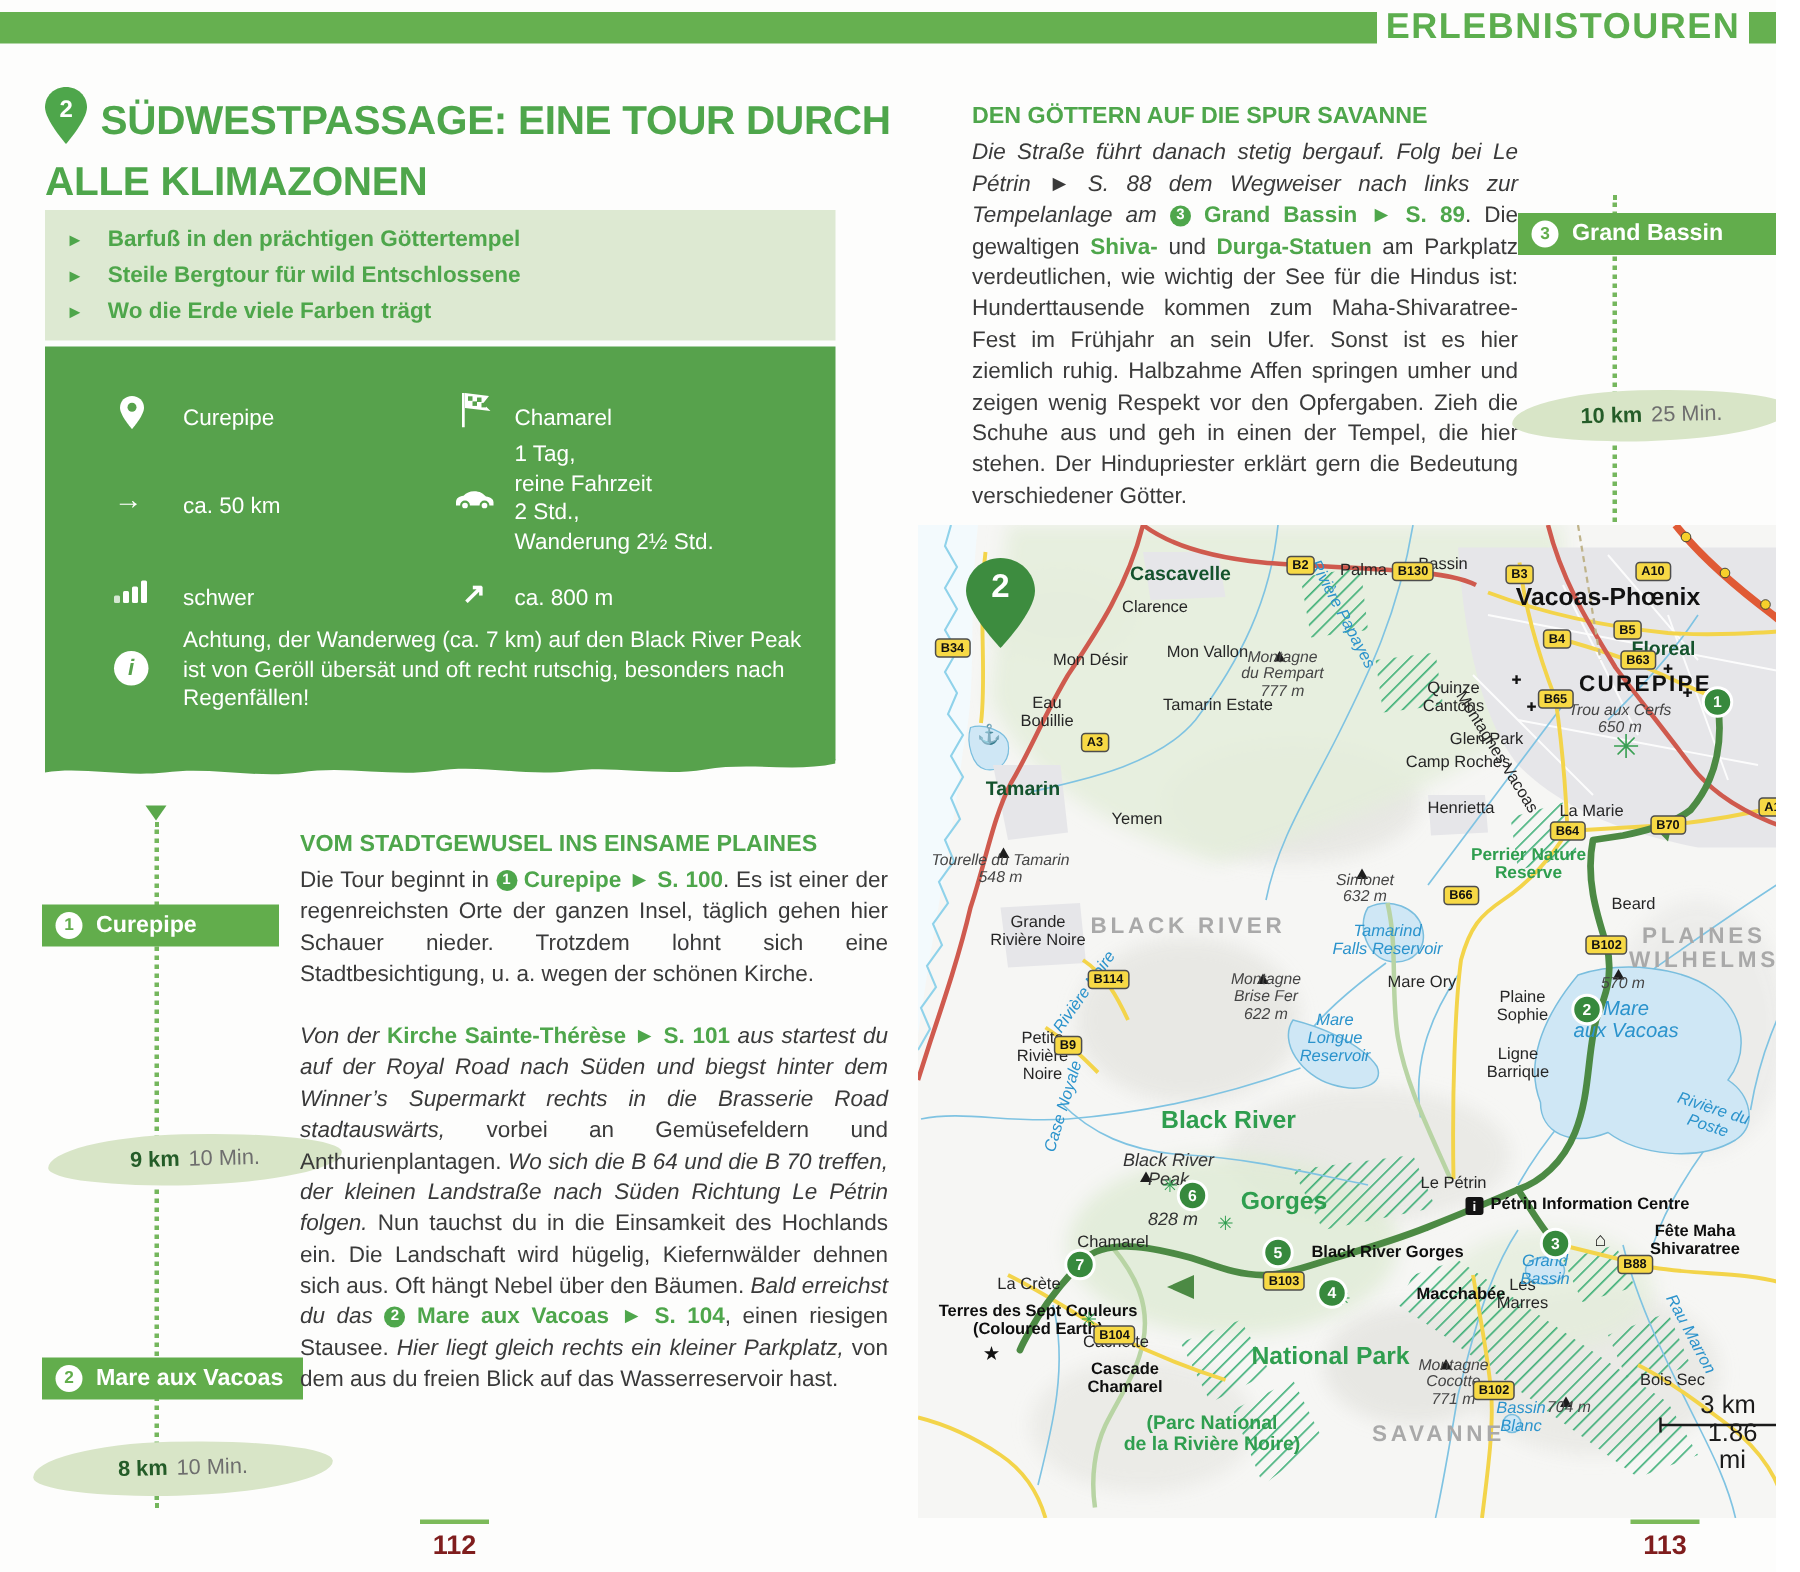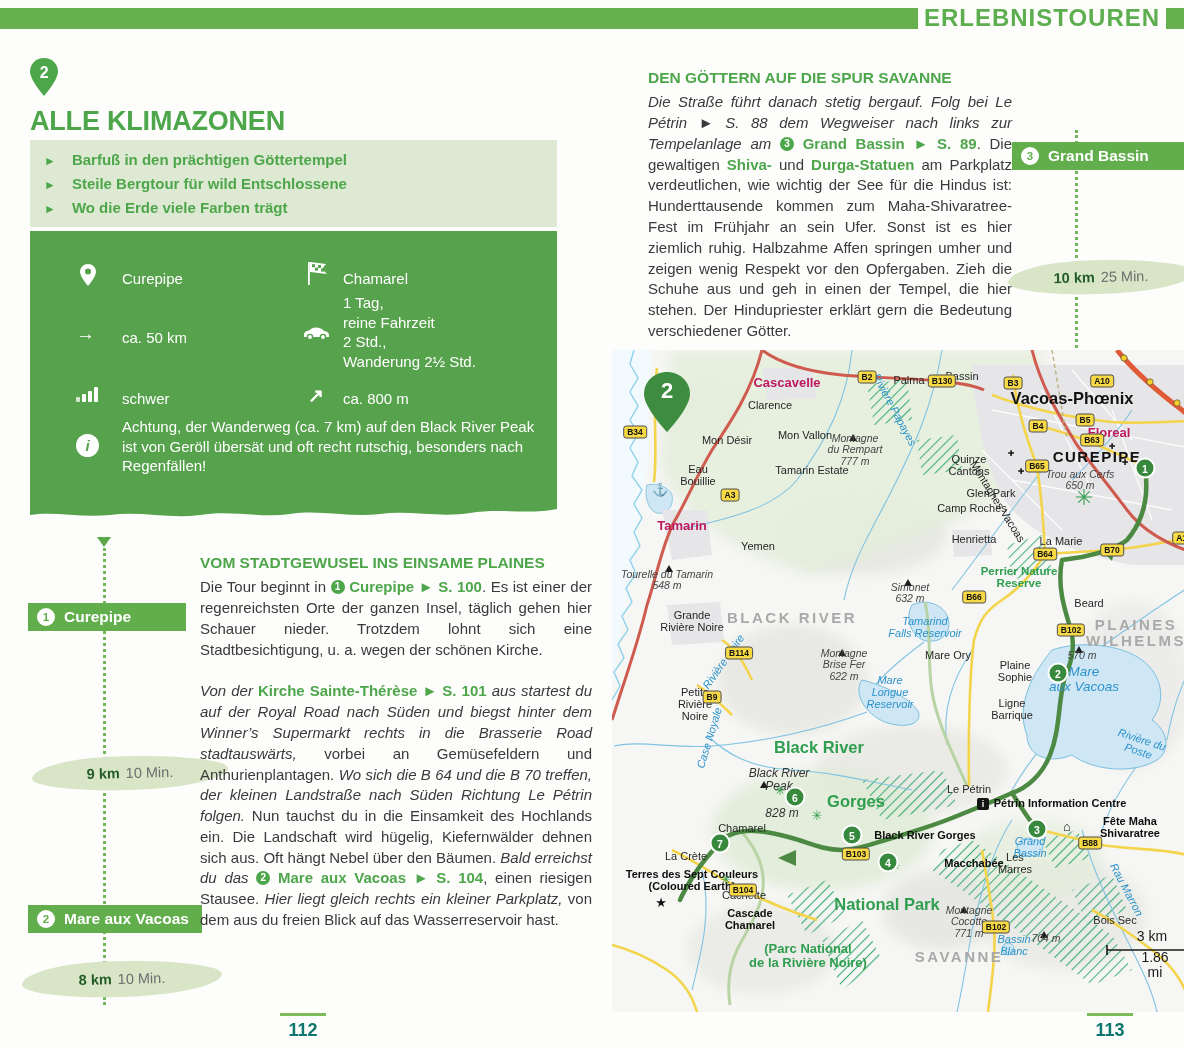--- a/index.html
+++ b/index.html
@@ -63,46 +63,46 @@
   .textcol p{margin:0 0 21px 0;}
   .seg-i{font-style:italic;}
   .seg-g{color:var(--green);font-weight:bold;}
   .inum{display:inline-flex;width:14px;height:14px;border-radius:50%;background:var(--green);color:#fff;
     font-size:10px;font-weight:bold;align-items:center;justify-content:center;vertical-align:1px;
     font-style:normal;position:relative;top:-1px;}
 
   
   .pagefoot{position:absolute;width:110px;text-align:center;}
   .pagefoot .rule{width:46px;height:3px;background:#7cba5a;margin:0 auto 4px auto;}
-  .pagefoot .num{font-weight:bold;font-size:18px;color:#0f766e;}
+  .pagefoot .num{font-weight:bold;font-size:18px;color:#7f1d1d;}
 
   
   .map{position:absolute;left:612px;top:350px;width:588px;height:662px;background:#f6f6f4;overflow:hidden;}
   .map svg{position:absolute;left:0;top:0;}
   #map-labels{position:absolute;left:0;top:0;width:588px;height:662px;}
   .ml{position:absolute;transform:translate(-50%,-50%);text-align:center;white-space:pre-line;
     line-height:1.08;pointer-events:none;}
-  .s-city{font-weight:bold;font-size:13px;color:#be185d;}
+  .s-city{font-weight:bold;font-size:13px;color:#14532d;}
   .s-cityxl{font-weight:bold;font-size:16.5px;color:#111;}
   .s-caps{font-weight:bold;font-size:15px;letter-spacing:1.5px;color:#111;}
   .s-town{font-size:11px;color:#262626;}
   .s-poi{font-weight:bold;font-size:11px;color:#0e0e0e;}
   .s-peak{font-style:italic;font-size:10.5px;color:#454545;}
   .s-peakd{font-style:italic;font-size:12px;color:#333;}
   .s-water{font-style:italic;font-size:11px;color:#2b93cc;}
   .s-waterlg{font-style:italic;font-size:13.5px;color:#2b93cc;}
   .s-green{font-weight:bold;font-size:11.5px;color:#2f9e4f;}
   .s-greenmd{font-weight:bold;font-size:13px;color:#2f9e4f;}
   .s-greenlg{font-weight:bold;font-size:16.5px;color:#2f9e4f;}
   .s-region{font-weight:bold;font-size:15px;letter-spacing:2.5px;color:#a9a9a9;}
   .s-ico{font-size:13px;color:#111;}
   .s-icosm{font-size:8px;color:#111;}
   .s-icog{font-size:13px;color:#2f9e4f;}
   .s-icog2{font-size:22px;color:#3aa054;}
-  .s-scale{font-size:14px;color:#1a1a1a;}
+  .s-scale{font-size:17px;color:#1a1a1a;}
   .s-infoi{background:#141414;color:#fff;font-weight:bold;font-size:9px;width:12px;height:12px;
     border-radius:2px;line-height:12px;}
   .badge{position:absolute;transform:translate(-50%,-50%);background:#f7d945;border:1px solid #4d4d4d;
     border-radius:3px;font-size:8.5px;font-weight:bold;padding:0 3px;line-height:11px;color:#111;pointer-events:none;}
   .mkr{position:absolute;transform:translate(-50%,-50%);width:17px;height:17px;border-radius:50%;
     background:#37893d;border:2px solid #fff;color:#fff;font-weight:bold;font-size:10.5px;
     display:flex;align-items:center;justify-content:center;box-sizing:content-box;pointer-events:none;}
   .map-pin{position:absolute;left:32px;top:22px;}
   .map-pin .pnum{position:absolute;left:0;top:6px;width:46px;text-align:center;color:#fff;
     font-weight:bold;font-size:22px;}
@@ -115,21 +115,21 @@
   <div class="top-bar"></div>
   <div class="top-title">ERLEBNISTOUREN</div>
   <div class="top-block"></div>
 
   <h1 class="tour-title">
     <span class="title-pin">
       <svg width="28" height="38" viewBox="0 0 28 38">
         <path d="M14,0 C22,0 28,6 28,13.5 C28,22 14,38 14,38 C14,38 0,22 0,13.5 C0,6 6,0 14,0 Z" fill="#4ea64b"></path>
         <text x="14" y="20" text-anchor="middle" font-size="16" font-weight="bold" fill="#fff" font-family="Liberation Sans, sans-serif">2</text>
       </svg>
-    </span><br>
+    </span><span>SÜDWESTPASSAGE: EINE TOUR DURCH</span><br>
     <span>ALLE KLIMAZONEN</span>
   </h1>
 
   <div class="highlights">
     <div class="hl-row">
       <span class="hl-arrow">►</span>
       <span>Barfuß in den prächtigen Göttertempel</span>
     </div>
     <div class="hl-row">
       <span class="hl-arrow">►</span>

